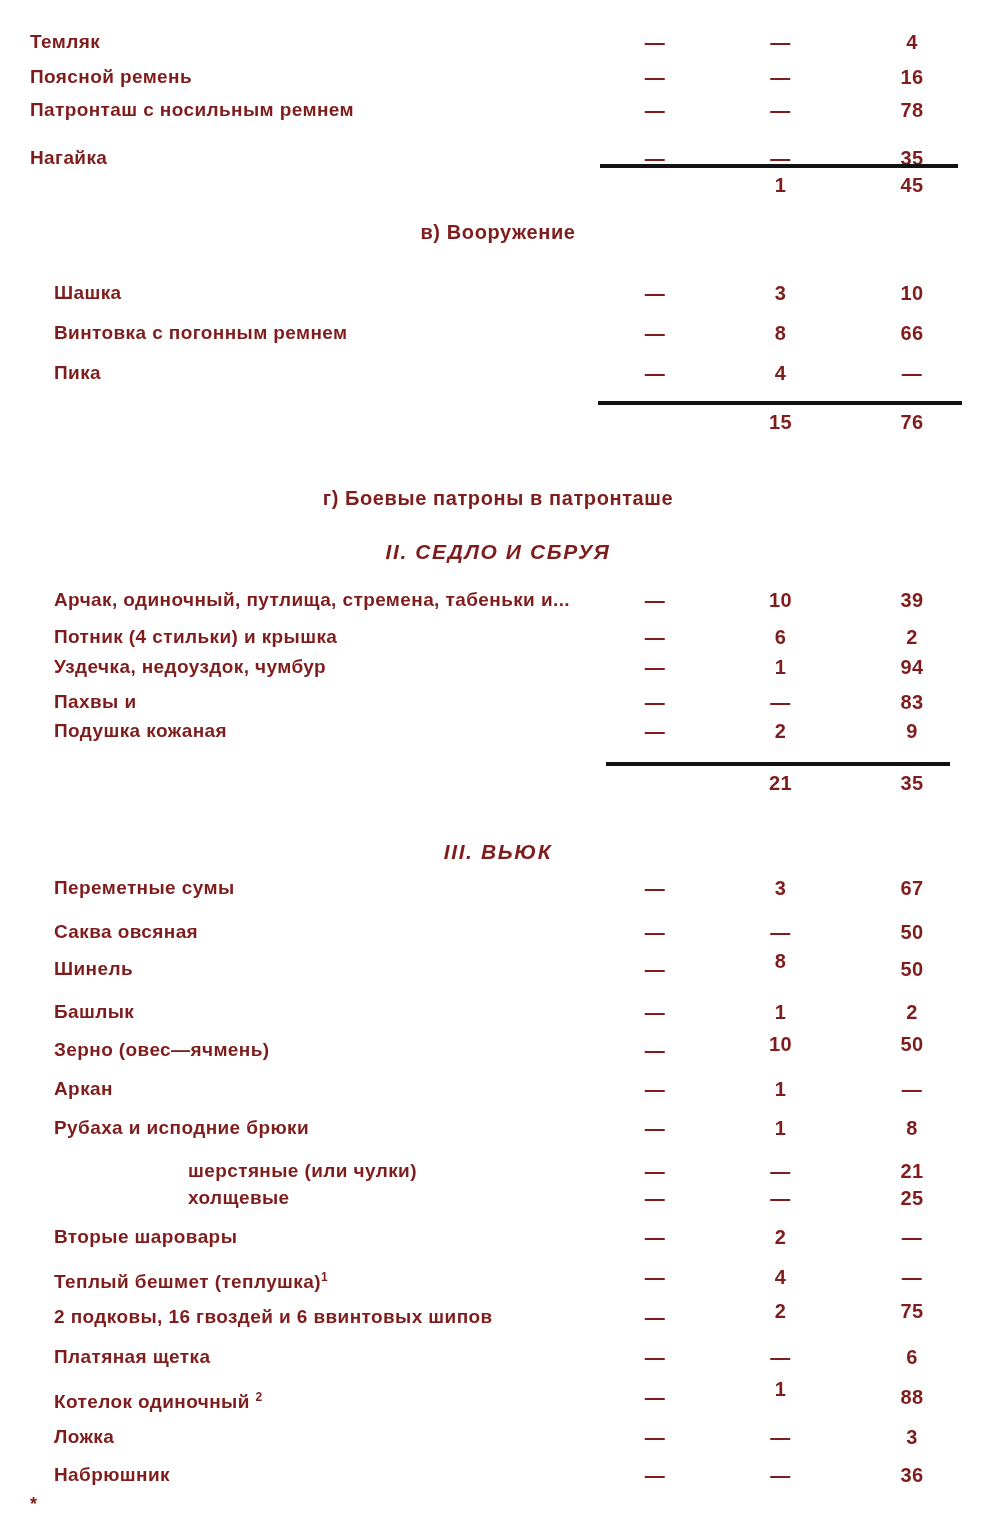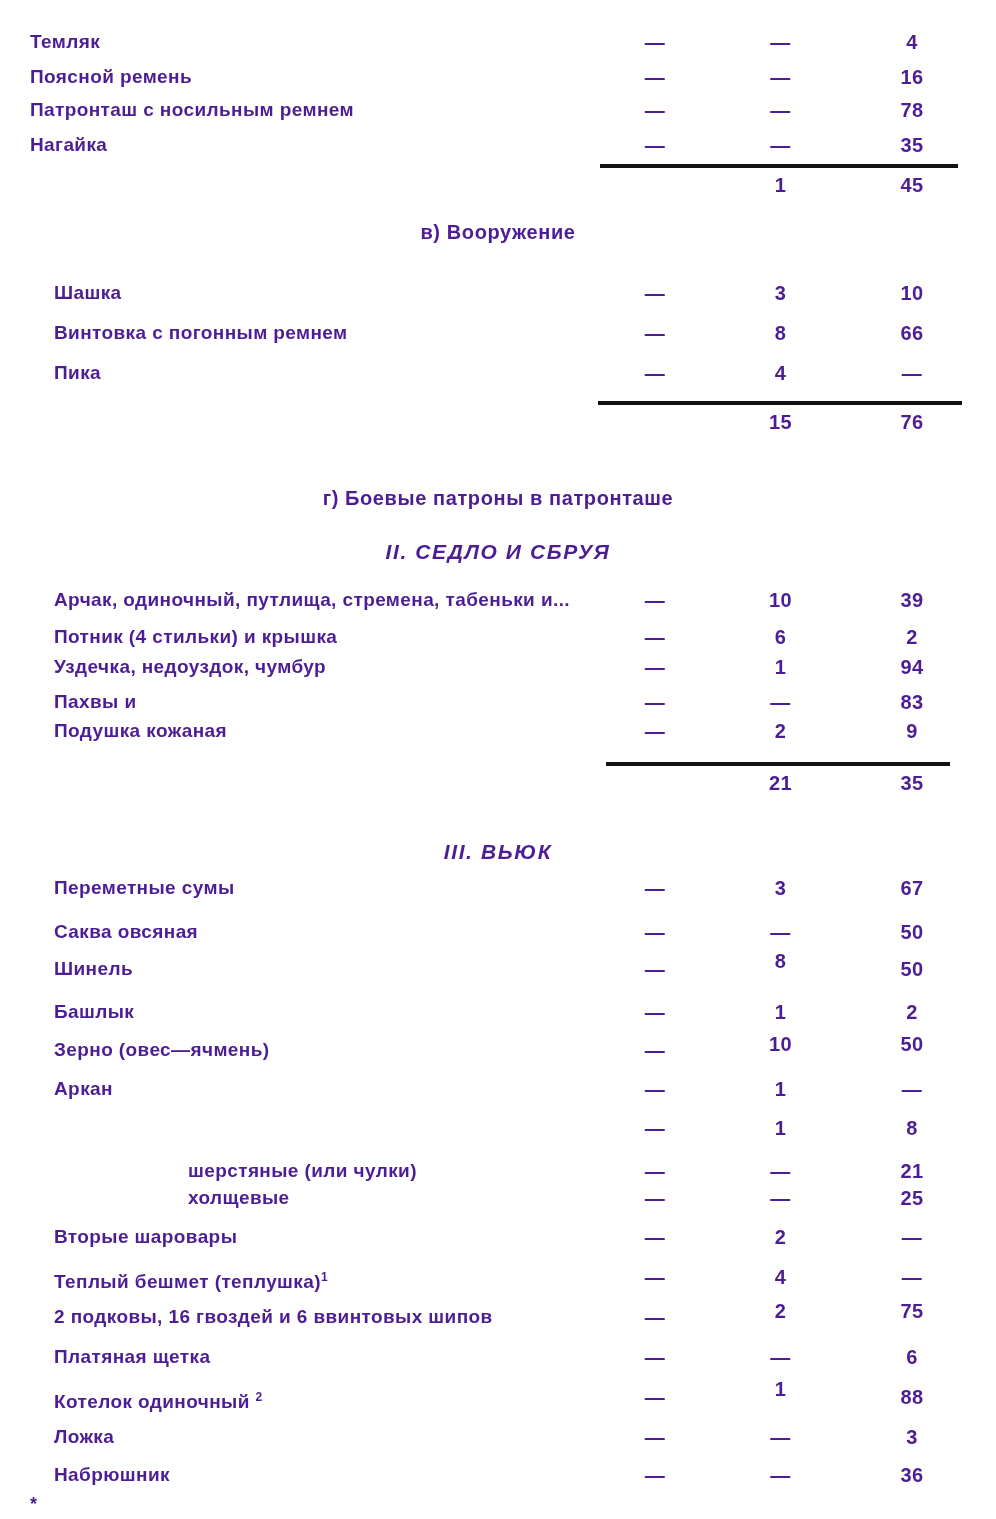--- a/index.html
+++ b/index.html
@@ -1,20 +1,20 @@
 <!DOCTYPE html>
 <html><head>
 <meta charset="utf-8">
 <style>
   html,body{margin:0;padding:0;}
   .sheet{
     position:relative;
     width:996px;height:1519px;
     background:#ffffff;
-    color:#4c1d95;
+    color:#7f1d1d;
     font-family:"Liberation Sans",sans-serif;
     font-weight:bold;
     overflow:hidden;
   }
   .row{position:absolute;left:0;width:100%;height:28px;line-height:28px;}
   .lab{
     position:absolute;left:54px;top:0;
     font-size:19px;letter-spacing:.4px;white-space:nowrap;
   }
   .lab.flush{left:30px;}
@@ -51,21 +51,21 @@
     <span class="num c1">—</span>
     <span class="num c2">—</span>
     <span class="num c3">16</span>
   </div>
   <div class="row" style="top:96px">
     <span class="lab flush">Патронташ с носильным ремнем</span>
     <span class="num c1">—</span>
     <span class="num c2">—</span>
     <span class="num c3">78</span>
   </div>
-  <div class="row" style="top:131px">
+  <div class="row" style="top:144px">
     <span class="lab flush">Нагайка</span>
     <span class="num c1">—</span>
     <span class="num c2">—</span>
     <span class="num c3">35</span>
   </div>
   <div class="rule" style="top:164px;left:600px;width:358px"></div>
   <div class="row" style="top:171px">
     <span class="num c2">1</span>
     <span class="num c3">45</span>
   </div>
@@ -165,20 +165,21 @@
     <span class="num c2" style="top:-6px">10</span>
     <span class="num c3" style="top:-6px">50</span>
   </div>
   <div class="row" style="top:1075px">
     <span class="lab">Аркан</span>
     <span class="num c1">—</span>
     <span class="num c2">1</span>
     <span class="num c3">—</span>
   </div>
   <div class="row" style="top:1114px">
+    <span class="lab">Рубаха и исподние брюки</span>
     <span class="num c1">—</span>
     <span class="num c2">1</span>
     <span class="num c3">8</span>
   </div>
 
   <div class="row" style="top:1157px">
     <span class="lab sub">шерстяные (или чулки)</span>
     <span class="num c1">—</span>
     <span class="num c2">—</span>
     <span class="num c3">21</span>

